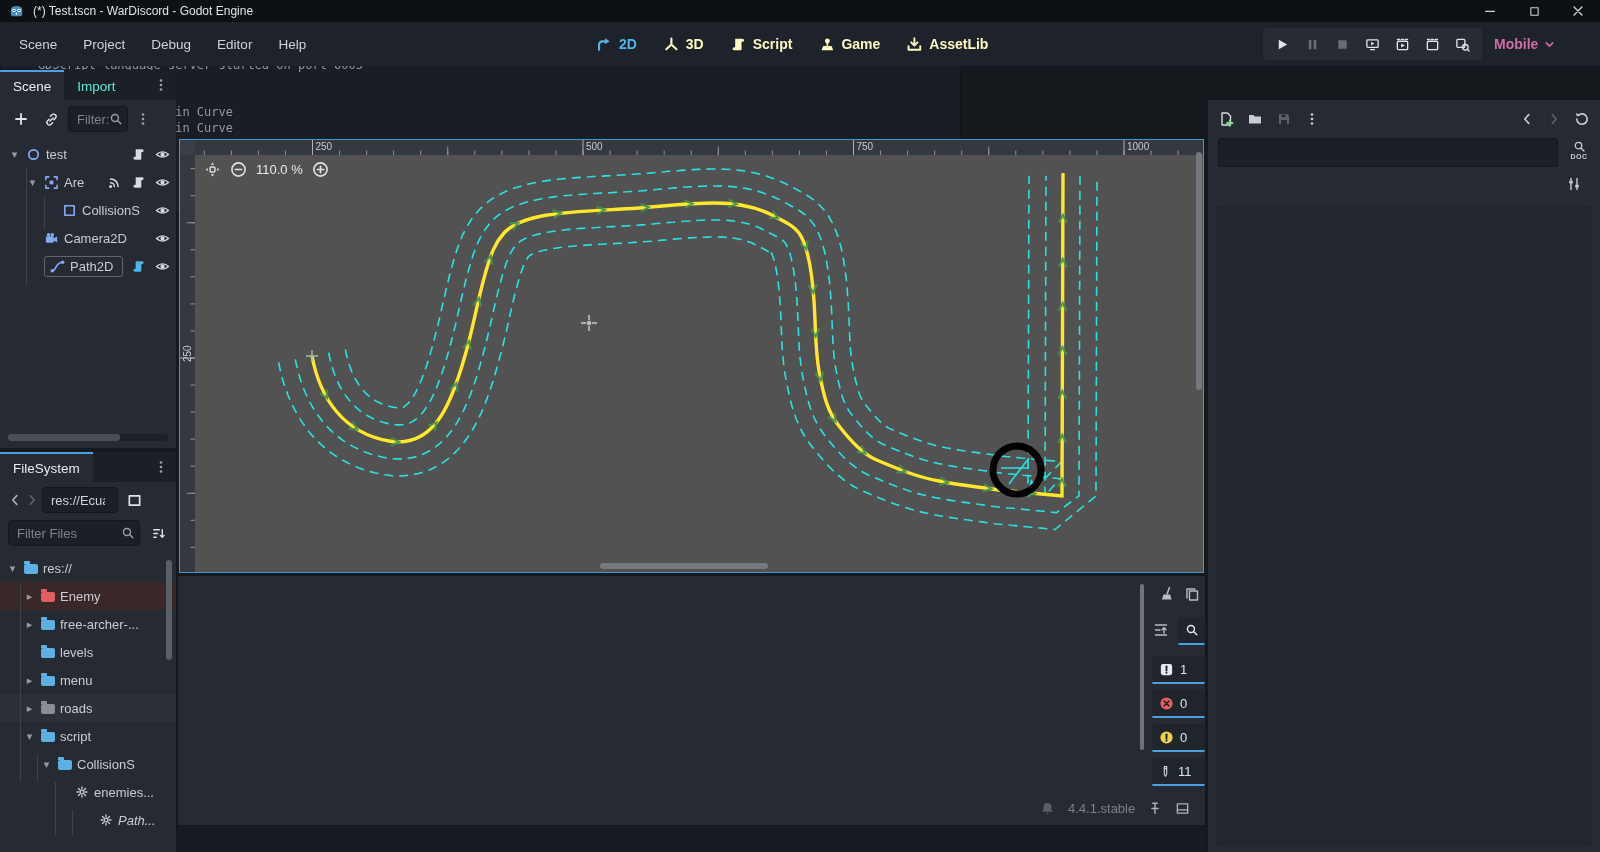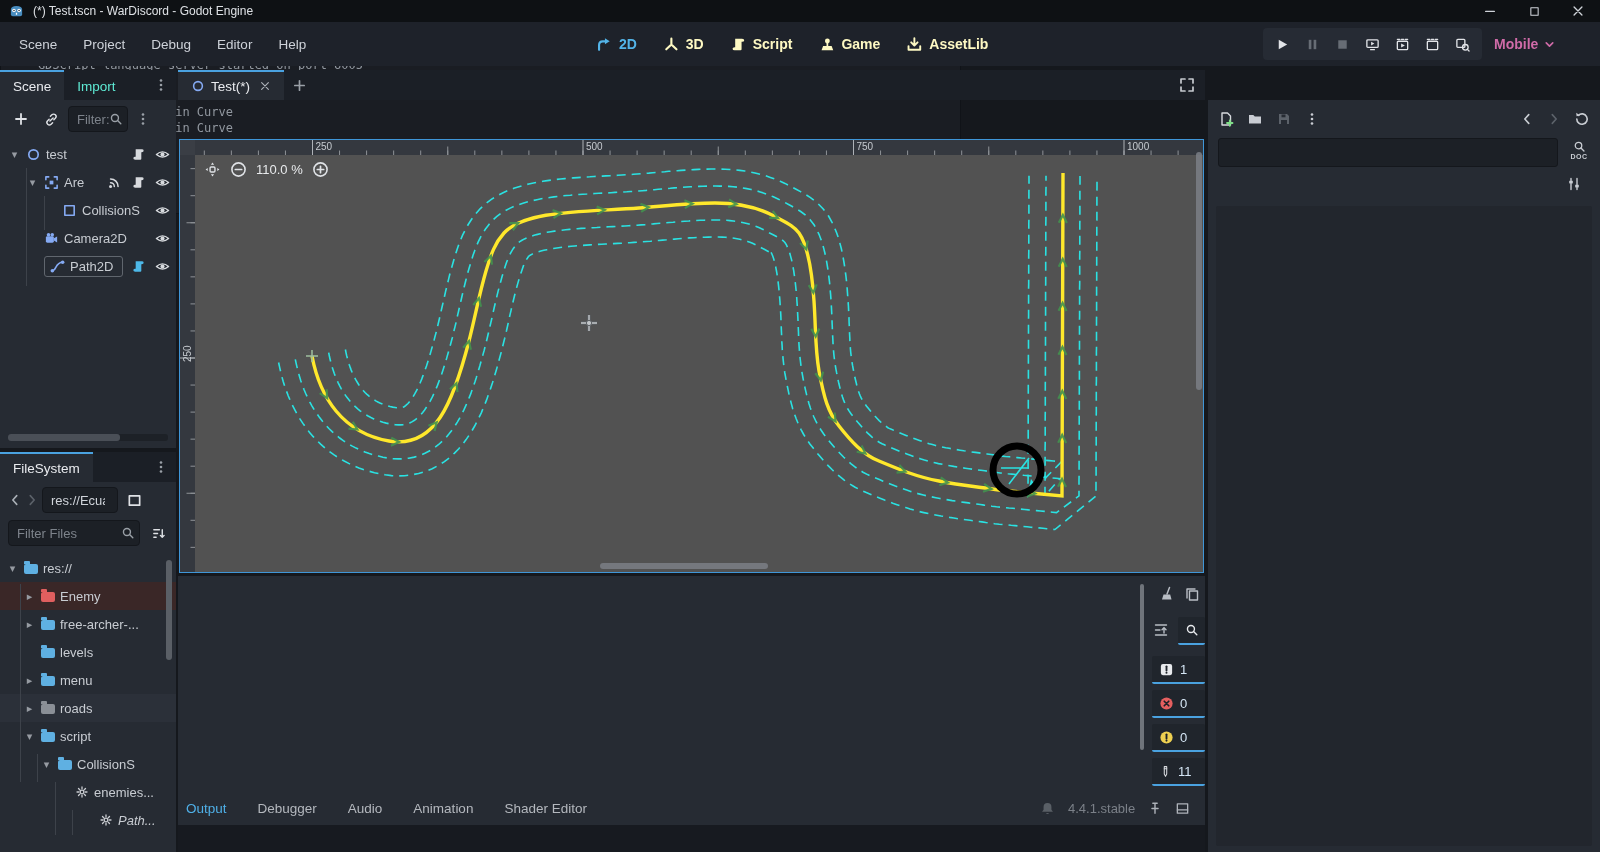--- a/index.html
+++ b/index.html
@@ -407,41 +407,20 @@
           </svg></span>
         <span>Path...</span>
       </div>
       <div class="guide" style="left: 20px; top: 30px; height: 198px;"></div>
       <div class="guide" style="left: 37px; top: 200px; height: 28px;"></div>
       <div class="guide" style="left: 55px; top: 228px; height: 56px;"></div>
       <div class="guide" style="left: 72px; top: 256px; height: 28px;"></div>
     </div>
   <div class="abs" style="left:166px;top:560px;width:6px;height:100px;background:#5a5f66;border-radius:3px;"></div>
 
-  <div class="tabbar" style="left:178px;top:70px;width:1027px;">
-    <div class="tab active">
-      <span class="ic" style="width:14px;height:14px;color:#85aaf3;"><svg viewBox="0 0 16 16" fill="none" stroke-linecap="round" stroke-linejoin="round">
-            <circle cx="8" cy="8" r="5" stroke="#85aaf3" stroke-width="1.8" fill="none"></circle>
-          </svg></span>
-      <span>Test(*)</span>
-      <span class="ic" style="width:12px;height:12px;color:#aeb3ba;margin-left:3px;"><svg viewBox="0 0 16 16" fill="none" stroke-linecap="round" stroke-linejoin="round">
-            <path d="M3.5 3.5 L12.5 12.5 M12.5 3.5 L3.5 12.5" stroke="currentColor" fill="none" stroke-width="1.5"></path>
-          </svg></span>
-    </div>
-    <div class="dots">
-        <span class="ic" style="width:15px;height:15px;"><svg viewBox="0 0 16 16" fill="none" stroke-linecap="round" stroke-linejoin="round">
-            <path d="M8 3 V13 M3 8 H13" stroke="currentColor" fill="none" stroke-width="1.8"></path>
-          </svg></span>
-      </div>
-    <div style="margin-left:auto;display:flex;align-items:center;padding-right:10px;">
-      <span class="ic" style="width:16px;height:16px;color:#c6cacf;"><svg viewBox="0 0 16 16" fill="none" stroke-linecap="round" stroke-linejoin="round">
-            <path d="M2 6 V2 H6 M10 2 H14 V6 M14 10 V14 H10 M6 14 H2 V10" stroke="currentColor" fill="none" stroke-width="1.7"></path>
-          </svg></span>
-    </div>
-  </div>
   <div class="vtoolbar" id="vp-toolbar">
       <div class="vtb active">
         <span class="ic" style="width:16px;height:16px;"><svg viewBox="0 0 16 16" fill="none" stroke-linecap="round" stroke-linejoin="round">
             <path d="M4 1.5 L12.5 8.5 L8.3 9.1 L10.6 13.8 L8.6 14.8 L6.4 10.2 L4 12 Z" fill="currentColor"></path>
           </svg></span>
       </div>
       <div class="vtb">
         <span class="ic" style="width:16px;height:16px;"><svg viewBox="0 0 16 16" fill="none" stroke-linecap="round" stroke-linejoin="round">
             <path d="M8 2 V14 M2 8 H14" stroke="currentColor" fill="none" stroke-width="1.4"></path>
             <path d="M8 .8 L6.2 3.2 H9.8 Z M8 15.2 L6.2 12.8 H9.8 Z M.8 8 L3.2 6.2 V9.8 Z M15.2 8 L12.8 6.2 V9.8 Z" fill="currentColor"></path>
@@ -736,27 +715,20 @@
       </div>
     </div>
   <div class="badge" style="top:758px;">
     <span class="ic" style="width:13px;height:13px;"><svg viewBox="0 0 16 16" fill="none" stroke-linecap="round" stroke-linejoin="round">
           <path d="M6.5 2 H9.5 V11 L8 14 L6.5 11 Z" stroke="#d7dade" stroke-width="1.3" fill="none"></path>
           <path d="M6.5 4.5 H9.5" stroke="#d7dade" stroke-width="1.3"></path>
         </svg></span>
     <span>11</span>
   </div>
 
-  <div class="abs flex" id="bottom-tabs" style="left:186px;top:792px;height:32px;gap:31px;">
-      <div class="btab active">Output</div>
-      <div class="btab">Debugger</div>
-      <div class="btab">Audio</div>
-      <div class="btab">Animation</div>
-      <div class="btab">Shader Editor</div>
-    </div>
   <div class="abs flex" style="top:792px;left:1040px;height:32px;gap:13px;">
     <span class="ic" style="width:15px;height:15px;color:#595f66;"><svg viewBox="0 0 16 16" fill="none" stroke-linecap="round" stroke-linejoin="round">
           <path d="M8 2.2 a4.2 4.2 0 0 1 4.2 4.2 V9.3 L13.8 11.5 H2.2 L3.8 9.3 V6.4 A4.2 4.2 0 0 1 8 2.2 Z" fill="currentColor"></path>
           <path d="M6.4 12.8 a1.7 1.7 0 0 0 3.2 0 Z" fill="currentColor"></path>
         </svg></span>
     <span style="color:#7b8088;">4.4.1.stable</span>
     <span class="ic" style="width:14px;height:14px;color:#aeb3ba;"><svg viewBox="0 0 16 16" fill="none" stroke-linecap="round" stroke-linejoin="round">
           <path d="M5.5 2.5 H10.5 M8 2.5 V8.5 M4.5 8.5 H11.5 M8 8.5 V14" stroke="currentColor" fill="none" stroke-width="1.6"></path>
         </svg></span>
     <span class="ic" style="width:15px;height:15px;color:#aeb3ba;"><svg viewBox="0 0 16 16" fill="none" stroke-linecap="round" stroke-linejoin="round">

